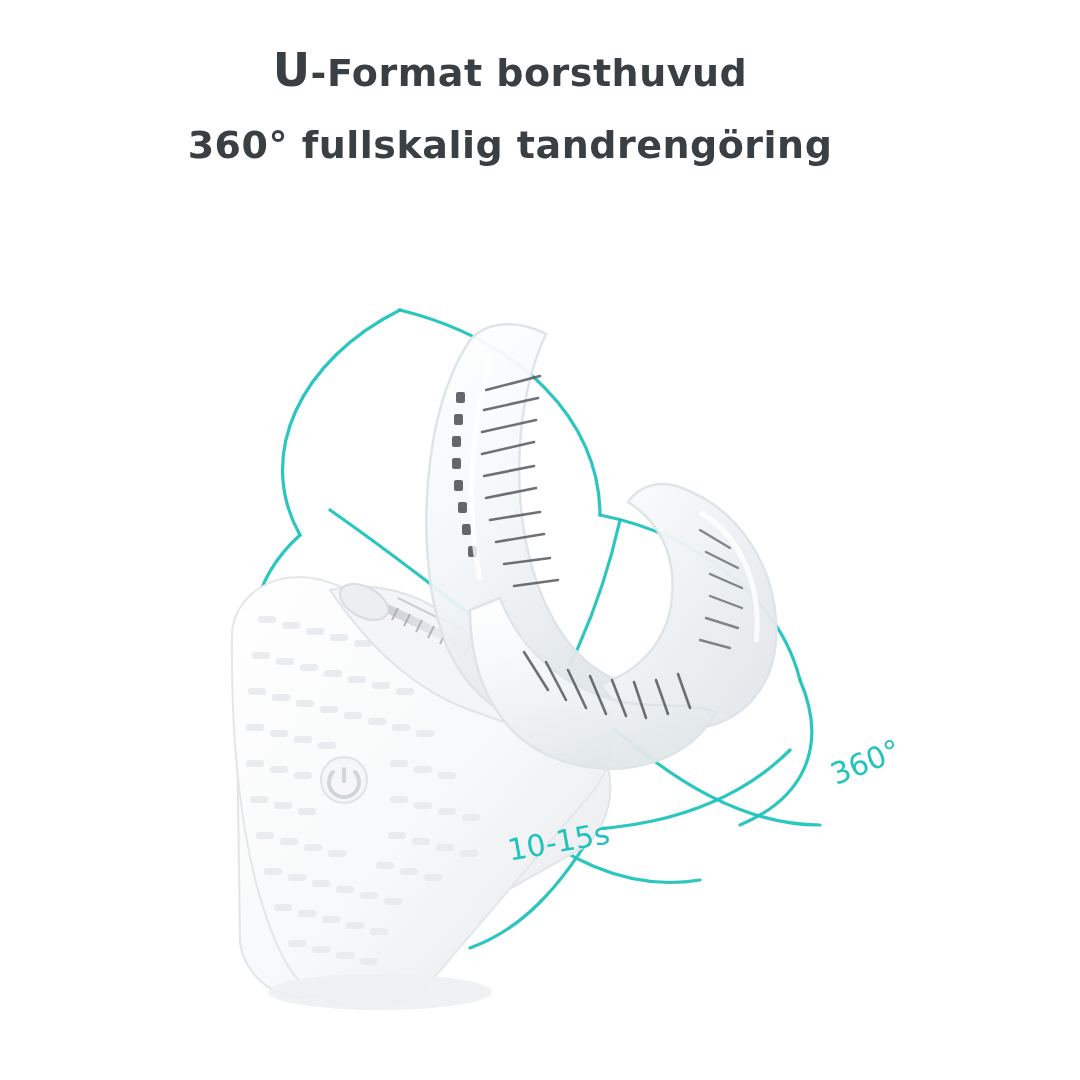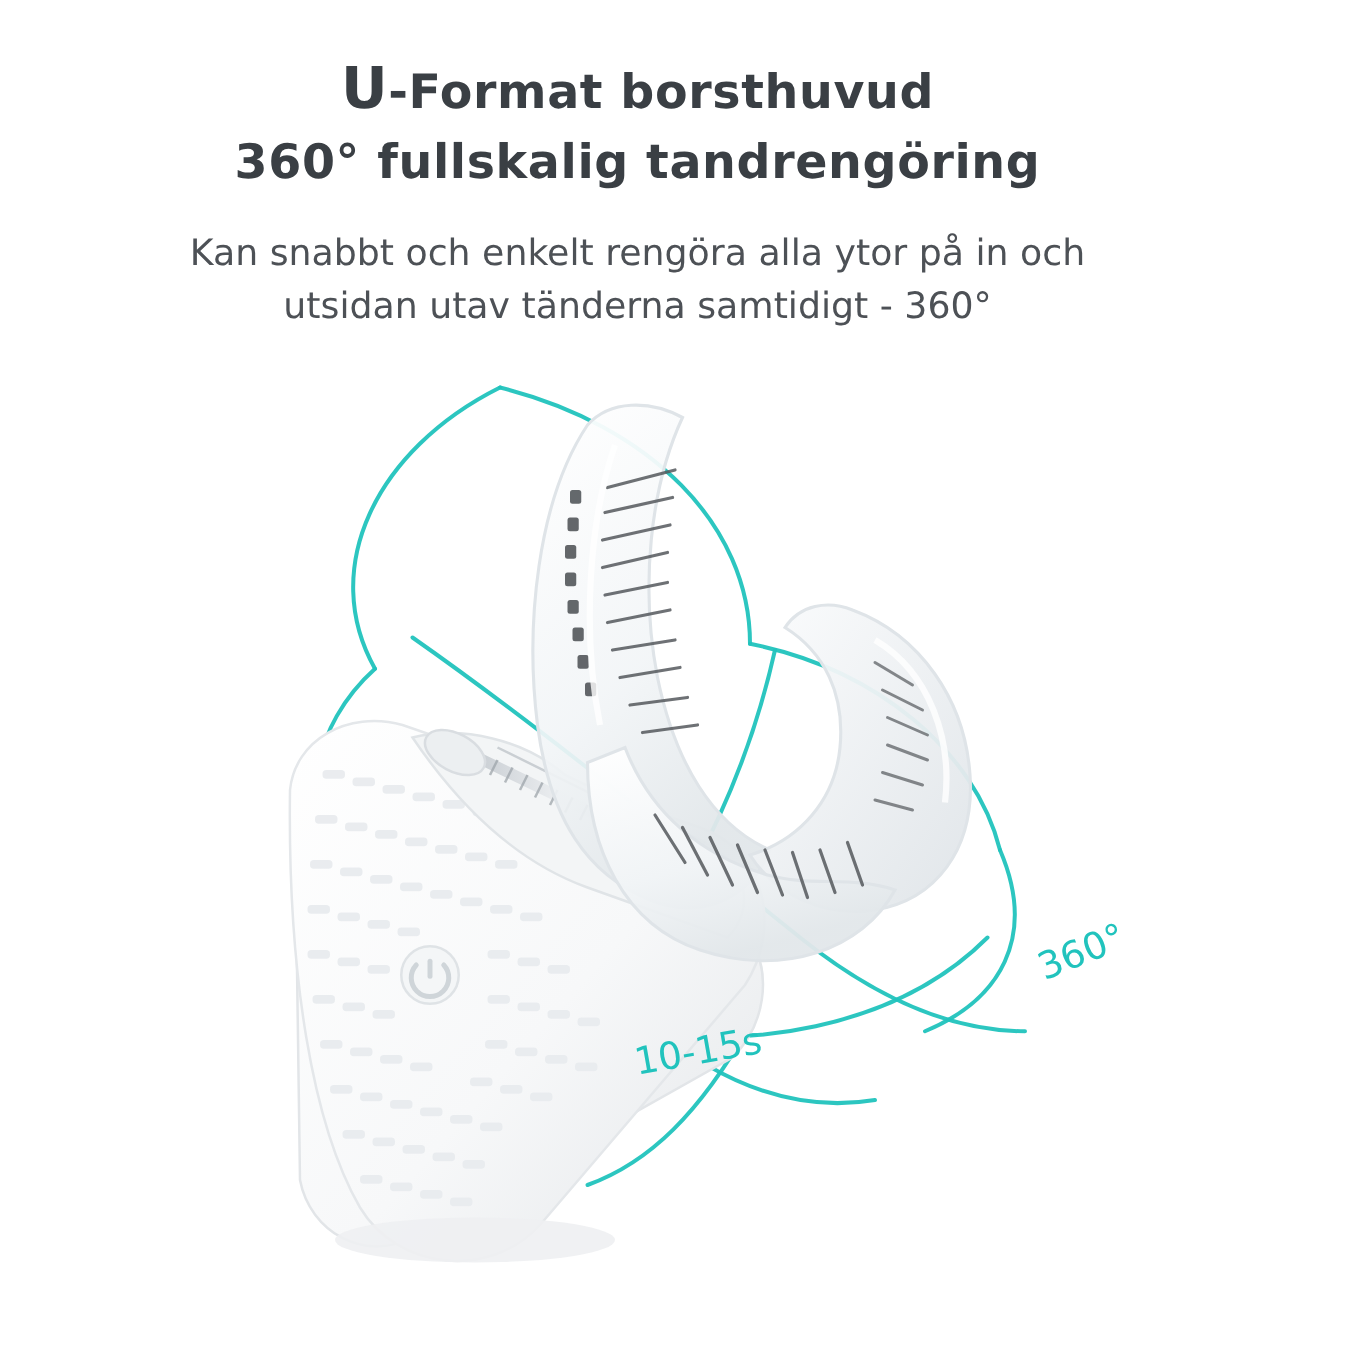--- a/index.html
+++ b/index.html
@@ -35,21 +35,21 @@
     color: #3a3f44;
     letter-spacing: 0.5px;
   }
   .headline-line1 {
     font-size: 38px;
     line-height: 52px;
   }
   .headline-line2 {
     font-size: 38px;
     line-height: 52px;
-    margin-top: 4px;
+    margin-top: 20px;
   }
   .cap {
     font-size: 46px;
   }
   .sub {
     margin-top: 26px;
     font-family: "DejaVu Sans", sans-serif;
     font-size: 29px;
     line-height: 42px;
     color: #4d5156;
@@ -91,24 +91,20 @@
 </head>
 <body>
 
 <div class="page">
 
   <div class="text-block">
     <div class="headline headline-line1">
       <span class="cap">U</span><span>-Format borsthuvud</span>
     </div>
     <div class="headline headline-line2">360° fullskalig tandrengöring</div>
-    <div class="sub">
-      <div>Kan snabbt och enkelt rengöra alla ytor på in och</div>
-      <div>utsidan utav tänderna samtidigt - 360°</div>
-    </div>
   </div>
 
   <div class="stage">
 
     <svg width="1080" height="800" viewBox="0 0 1080 800">
       <defs>
         <linearGradient id="bodyGrad" x1="0" y1="0" x2="1" y2="1">
           <stop offset="0%" stop-color="#ffffff"></stop>
           <stop offset="55%" stop-color="#f7f8f9"></stop>
           <stop offset="100%" stop-color="#e3e6e9"></stop>

